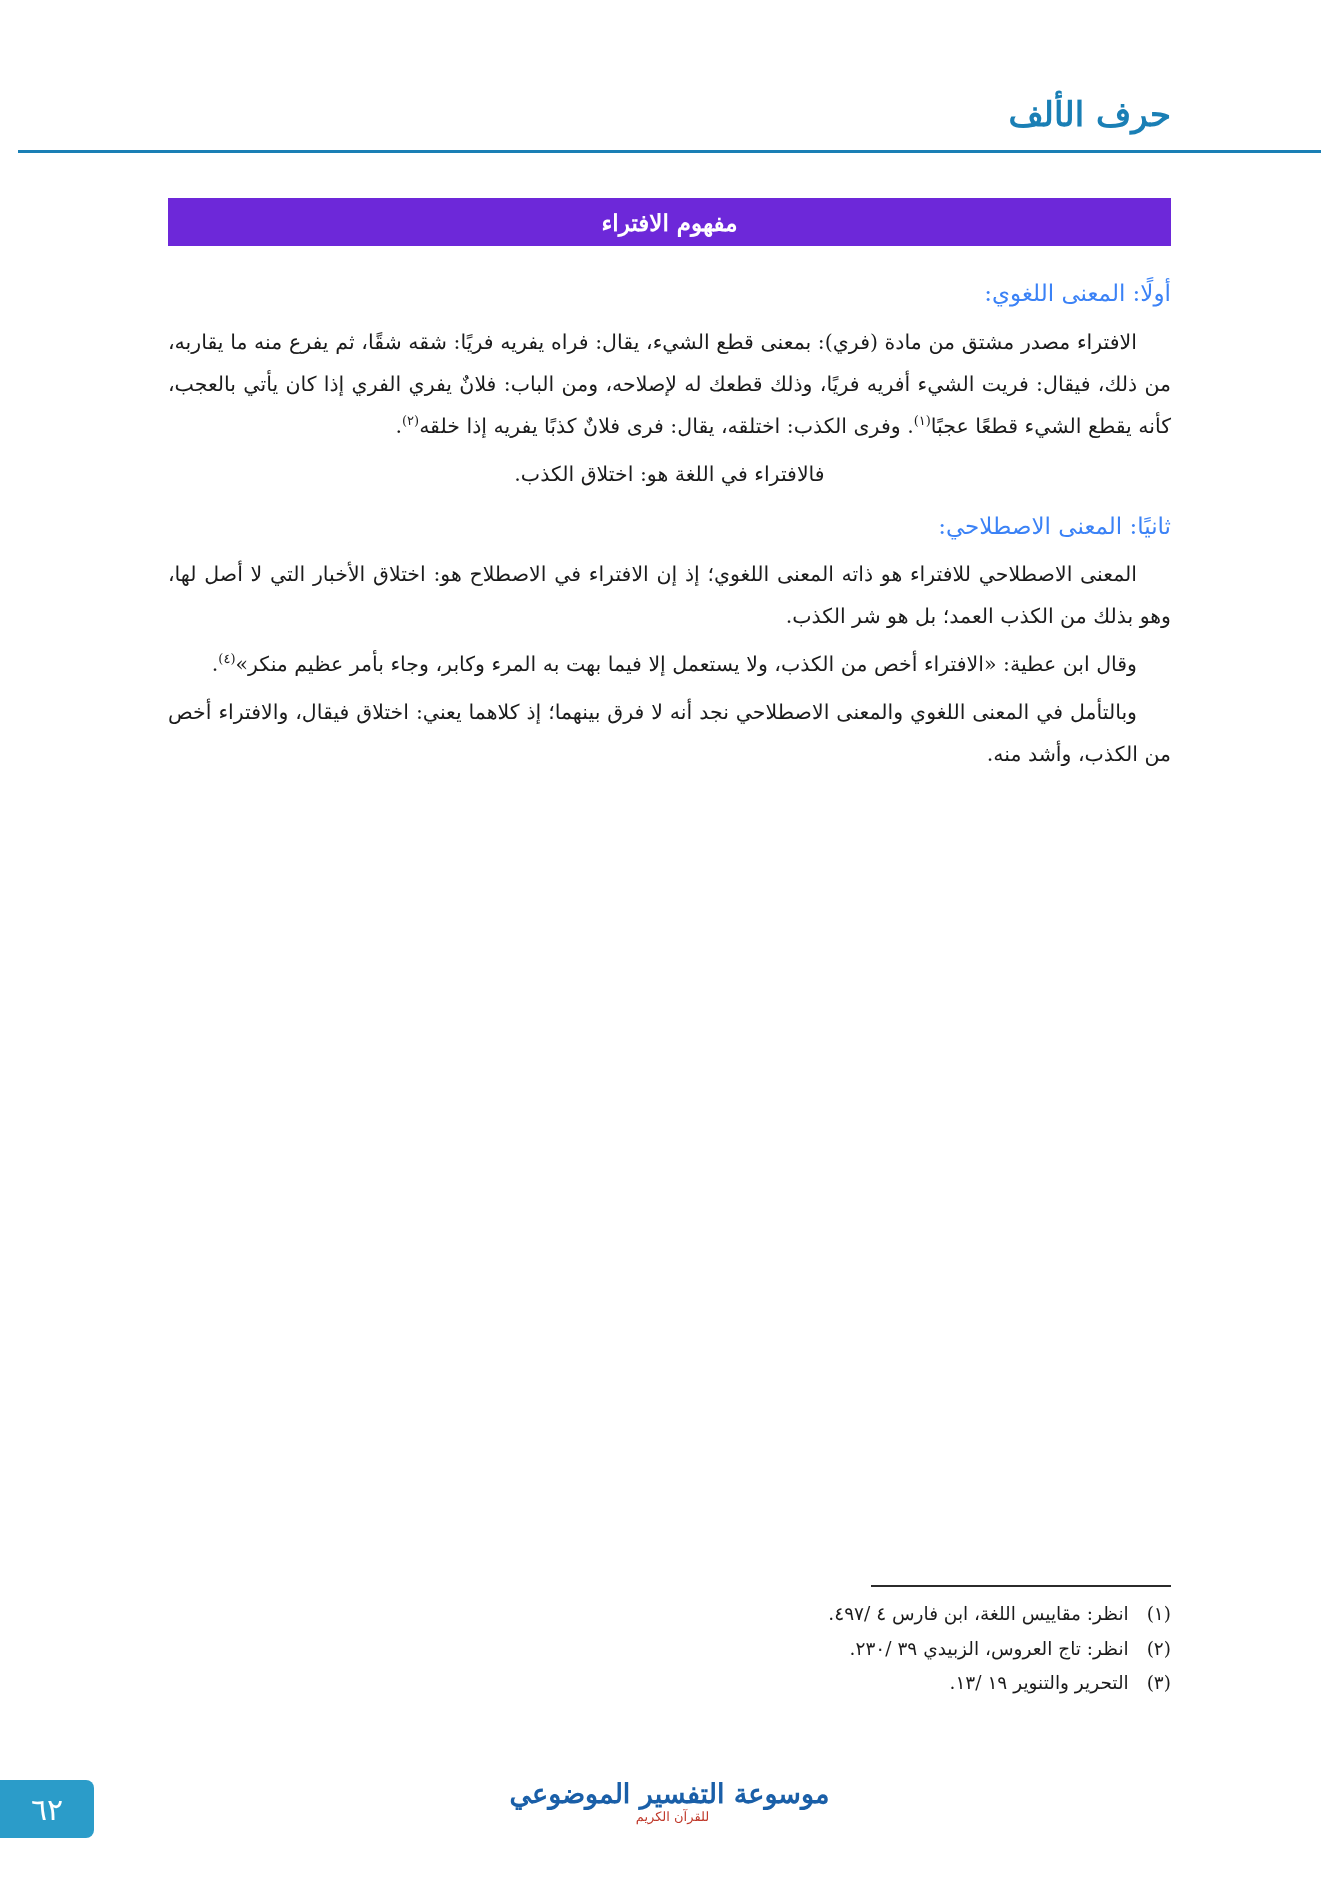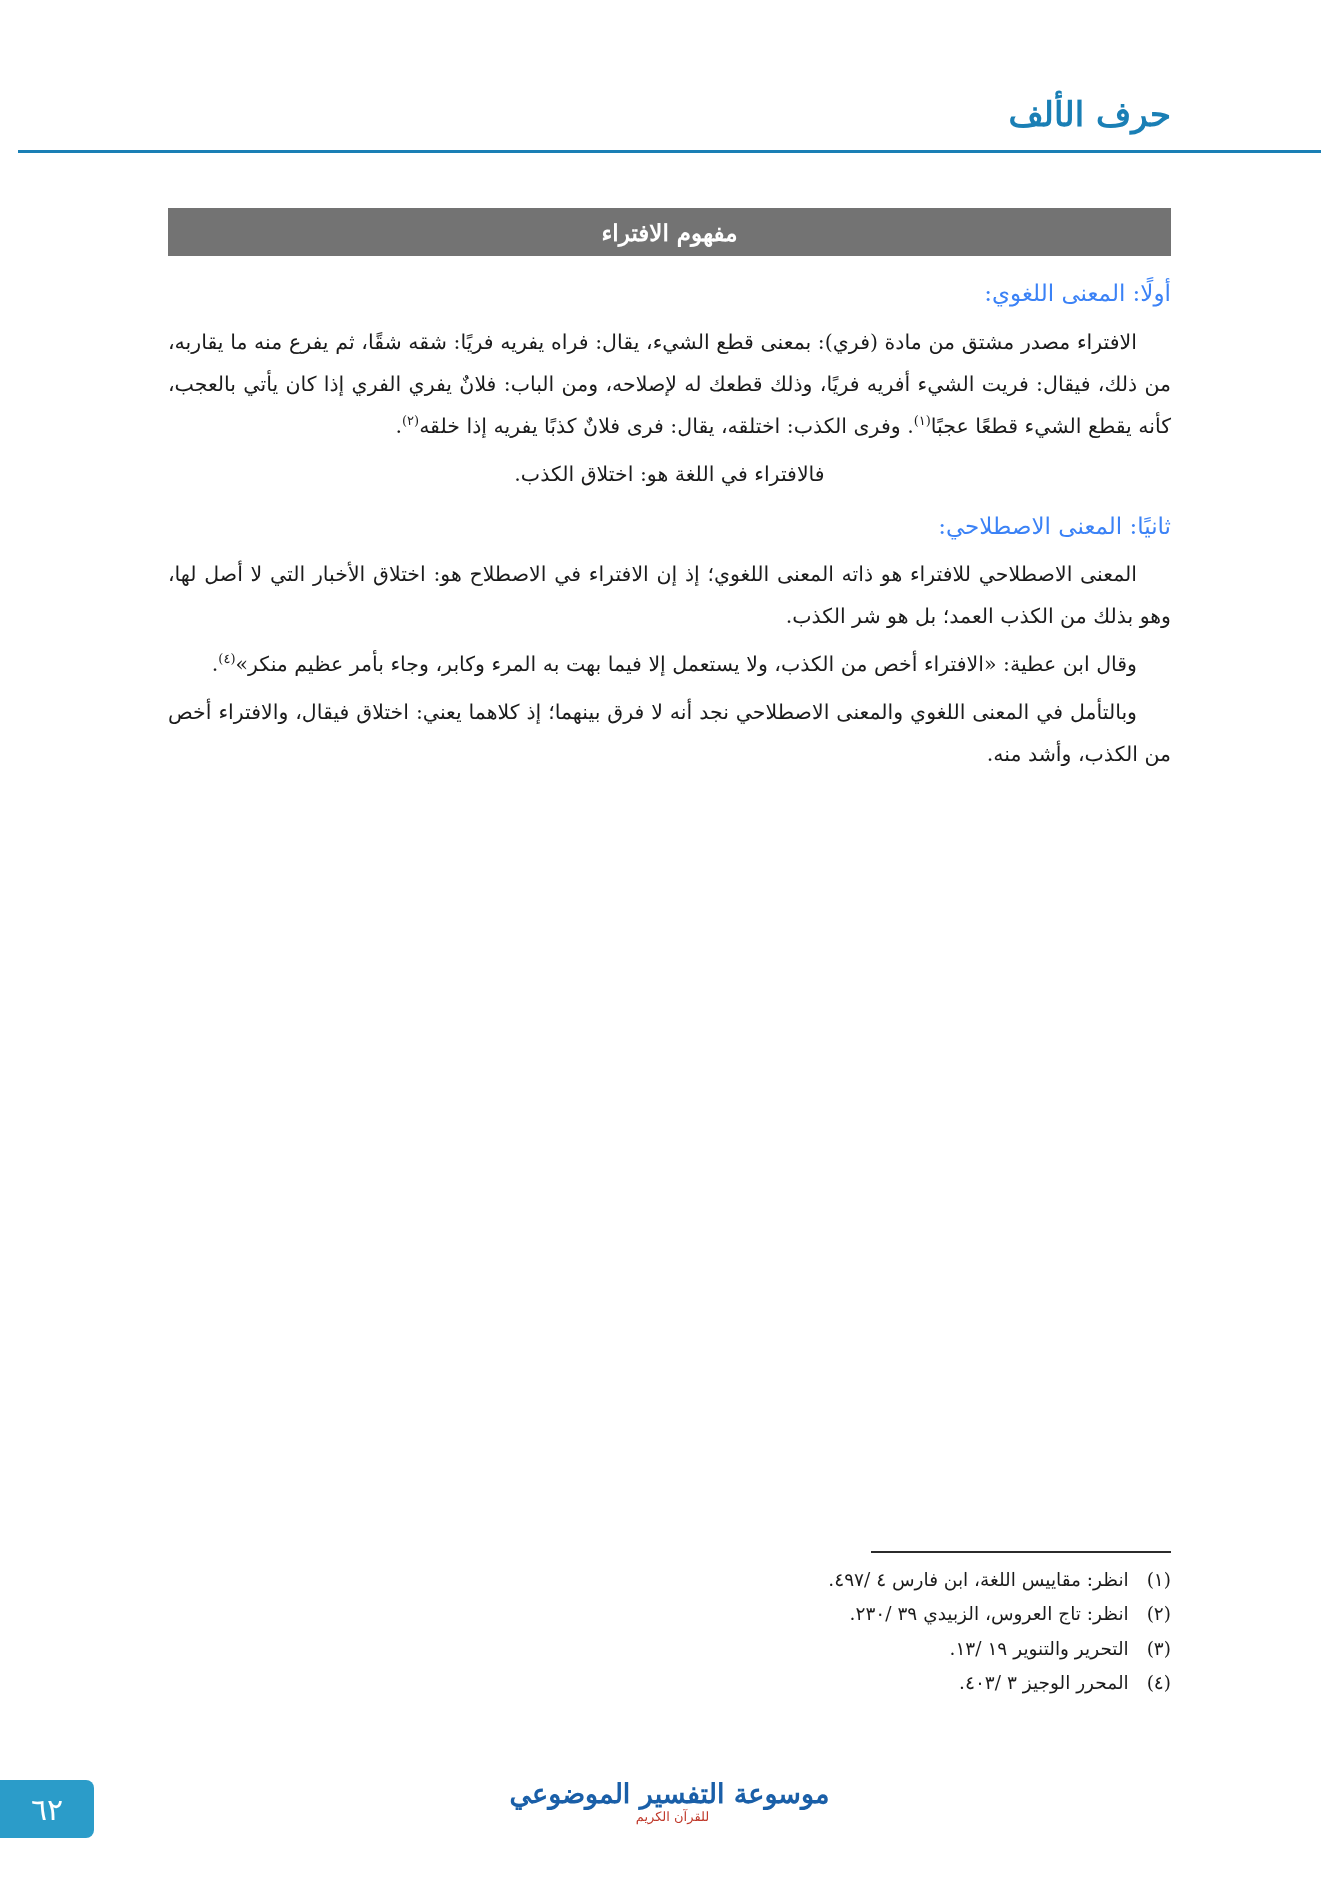--- a/index.html
+++ b/index.html
@@ -48,25 +48,25 @@
     right: -150px;
     left: -150px;
     top: 54px;
     height: 3px;
     background: #1a7fb5;
   }
 
   
   .section-band {
     position: absolute;
-    top: 208px;
+    top: 198px;
     right: 168px;
     left: 168px;
     height: 48px;
-    background: #737373;
+    background: #6d28d9;
     display: flex;
     align-items: center;
     justify-content: center;
   }
   .section-band-label {
     color: #ffffff;
     font-family: "DejaVu Serif", serif;
     font-weight: bold;
     font-size: 23px;
     letter-spacing: 0px;
@@ -228,24 +228,20 @@
         <span>انظر: مقاييس اللغة، ابن فارس ٤ /٤٩٧.</span>
       </li>
       <li class="footnote-item">
         <span class="fn-num">(٢)</span>
         <span>انظر: تاج العروس، الزبيدي ٣٩ /٢٣٠.</span>
       </li>
       <li class="footnote-item">
         <span class="fn-num">(٣)</span>
         <span>التحرير والتنوير ١٩ /١٣.</span>
       </li>
-      <li class="footnote-item">
-        <span class="fn-num">(٤)</span>
-        <span>المحرر الوجيز ٣ /٤٠٣.</span>
-      </li>
     </ul>
   </div>
 
   <div class="logo">
     <div class="logo-main">موسوعة التفسير الموضوعي</div>
     <div class="logo-sub">للقرآن الكريم</div>
   </div>
 
   <div class="page-number-tab">
     <span class="page-number">٦٢</span>

